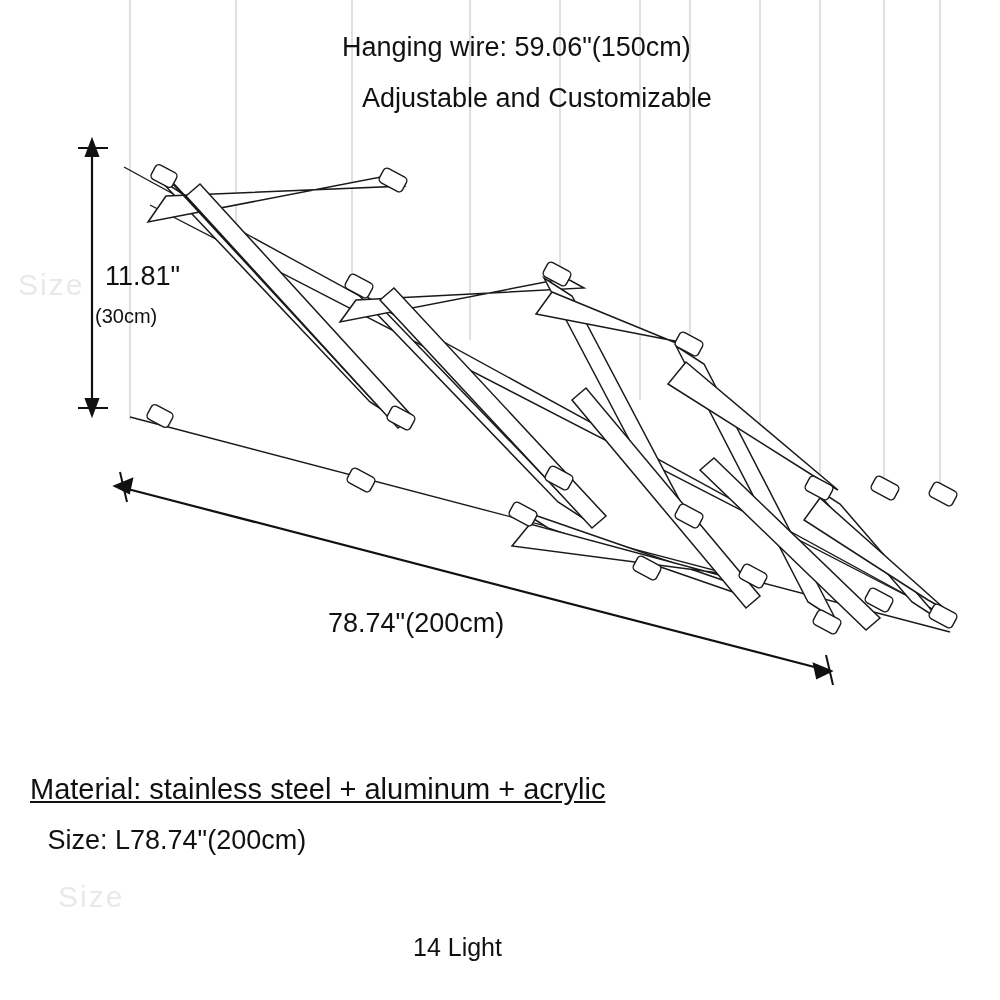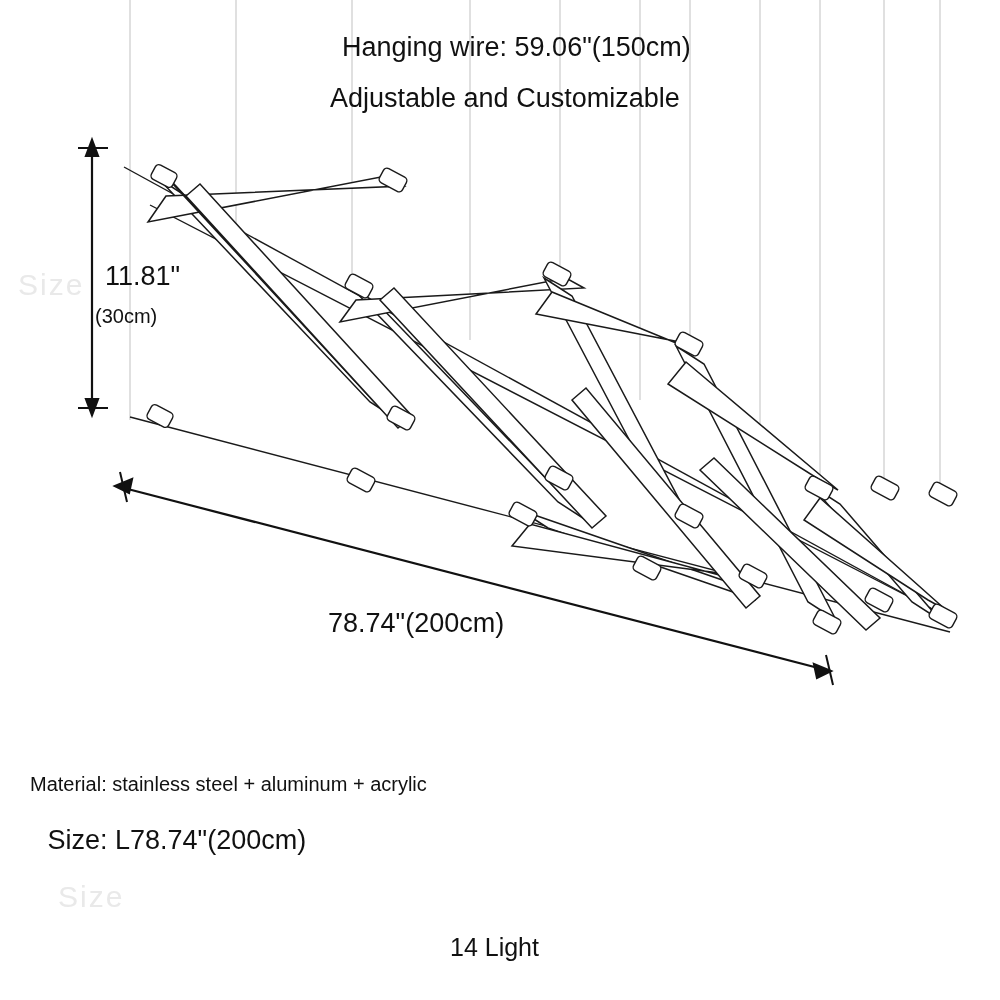--- a/index.html
+++ b/index.html
@@ -26,27 +26,27 @@
     width: 1000px;
     height: 1000px;
   }
   .txt {
     position: absolute;
     white-space: pre;
     font-family: "Liberation Sans", sans-serif;
     color: #111111;
   }
   .hang-1 { left: 342px; top: 32px; font-size: 27px; }
-  .hang-2 { left: 330px; top: 83px; font-size: 27px; }
+  .hang-2 { left: 362px; top: 83px; font-size: 27px; }
   .h-dim-1 { left: 105px; top: 261px; font-size: 27px; }
   .h-dim-2 { left: 95px; top: 305px; font-size: 20px; }
   .w-dim   { left: 328px; top: 608px; font-size: 27px; }
-  .material { left: 30px; top: 773px; font-size: 20px; }
+  .material { left: 30px; top: 773px; font-size: 29px; text-decoration: underline; }
   .size     { left: 40px; top: 825px; font-size: 27px; }
-  .lightcount { left: 413px; top: 933px; font-size: 25px; margin-left: 37px; }
+  .lightcount { left: 413px; top: 933px; font-size: 25px; }
   .ghost {
     position: absolute;
     color: #e9e9e9;
     font-size: 30px;
     letter-spacing: 2px;
     pointer-events: none;
   }
   .ghost-1 { left: 18px; top: 268px; }
   .ghost-2 { left: 58px; top: 880px; }
 </style>

